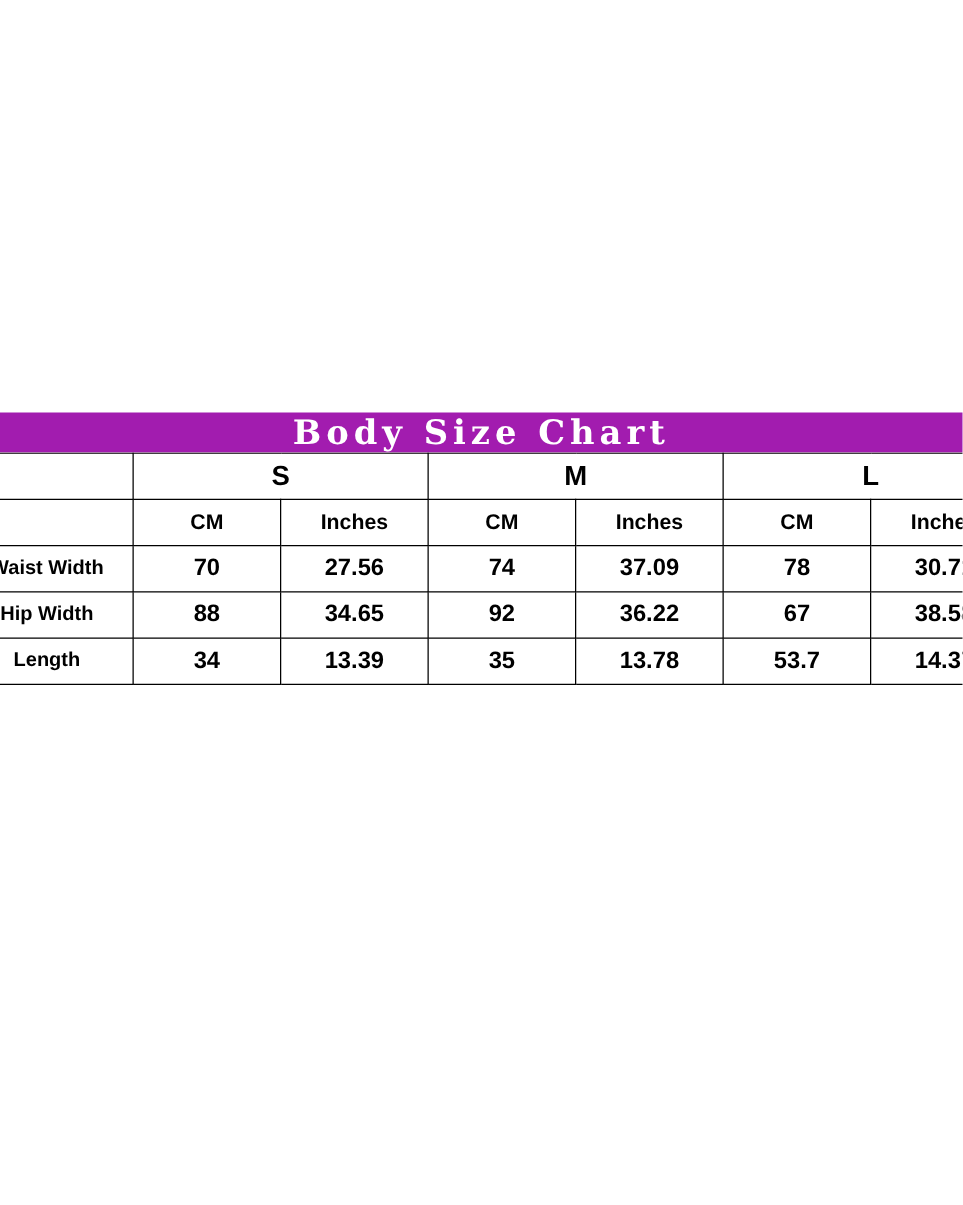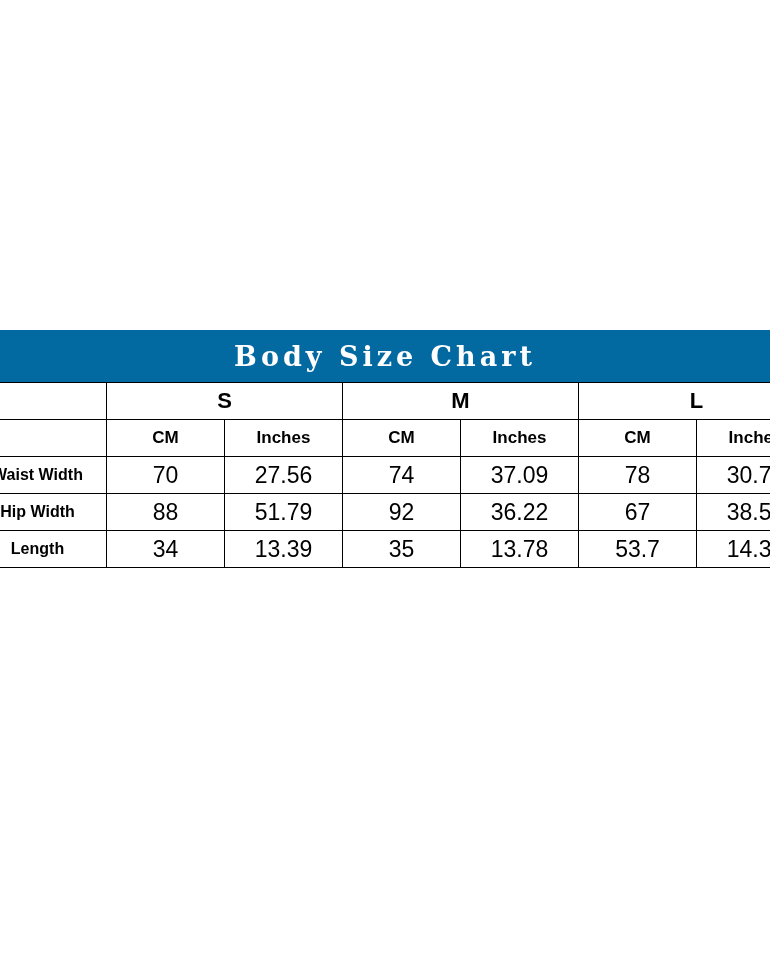--- a/index.html
+++ b/index.html
@@ -22,22 +22,22 @@
     height: 964px;
     background: #ffffff;
   }
   .chart-wrap {
     position: absolute;
     left: 0;
     top: 330px;
     width: 770px;
   }
   .chart-title-bar {
-    background: #0369a1;
-    height: 52px;
+    background: #a21caf;
+    height: 32px;
     width: 770px;
     display: flex;
     align-items: center;
     justify-content: center;
   }
   .chart-title {
     color: #ffffff;
     font-family: "DejaVu Serif", serif;
     font-size: 27px;
     font-weight: 700;
@@ -77,22 +77,22 @@
   .unit-row td {
     font-size: 17px;
     font-weight: 700;
     height: 32px;
   }
   .row-label {
     font-size: 16px;
     font-weight: 700;
   }
   .data-cell {
-    font-size: 23px;
-    font-weight: 400;
+    font-size: 19px;
+    font-weight: 700;
     height: 38px;
   }
   .clip-host {
     width: 770px;
     overflow: hidden;
   }
 </style>
 </head>
 <body>
 
@@ -138,21 +138,21 @@
             <td class="data-cell">70</td>
             <td class="data-cell">27.56</td>
             <td class="data-cell">74</td>
             <td class="data-cell">37.09</td>
             <td class="data-cell">78</td>
             <td class="data-cell">30.71</td>
           </tr>
           <tr>
             <td class="row-label">Hip Width</td>
             <td class="data-cell">88</td>
-            <td class="data-cell">51.79</td>
+            <td class="data-cell">34.65</td>
             <td class="data-cell">92</td>
             <td class="data-cell">36.22</td>
             <td class="data-cell">67</td>
             <td class="data-cell">38.58</td>
           </tr>
           <tr>
             <td class="row-label">Length</td>
             <td class="data-cell">34</td>
             <td class="data-cell">13.39</td>
             <td class="data-cell">35</td>

